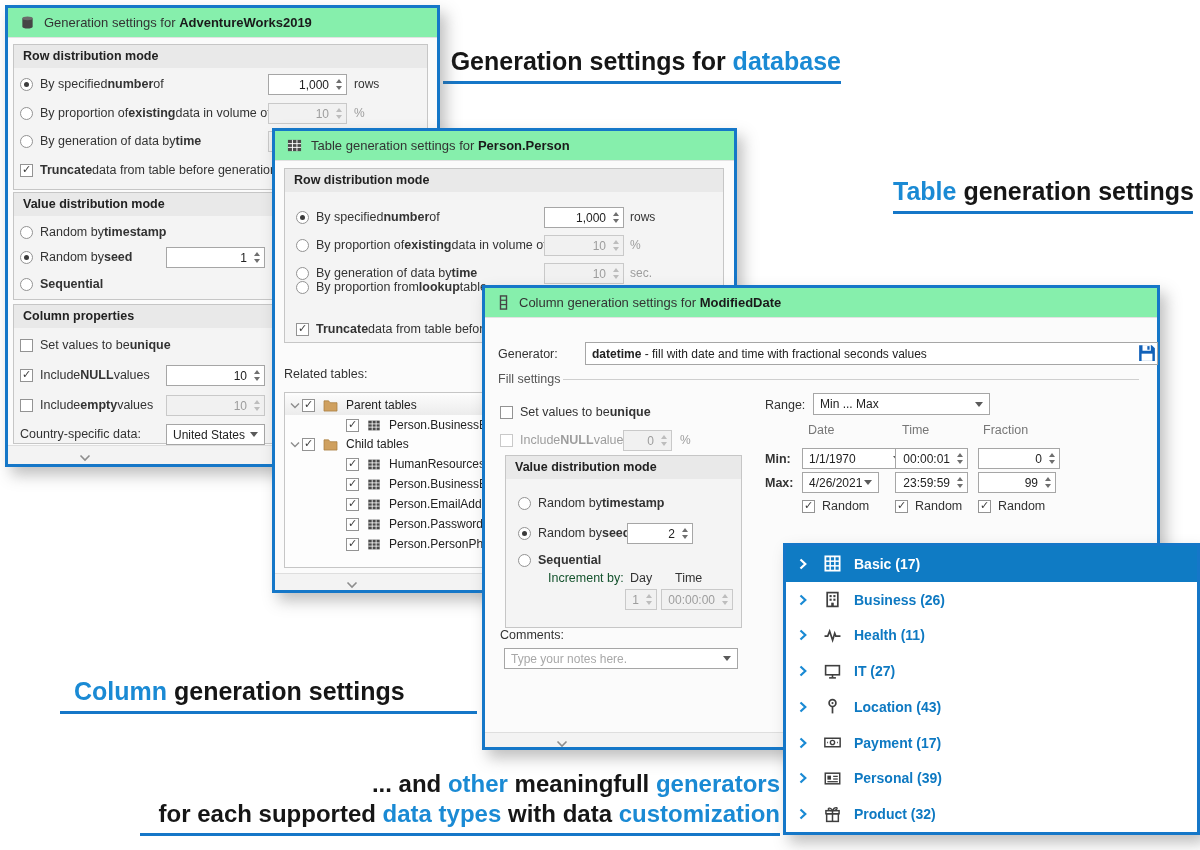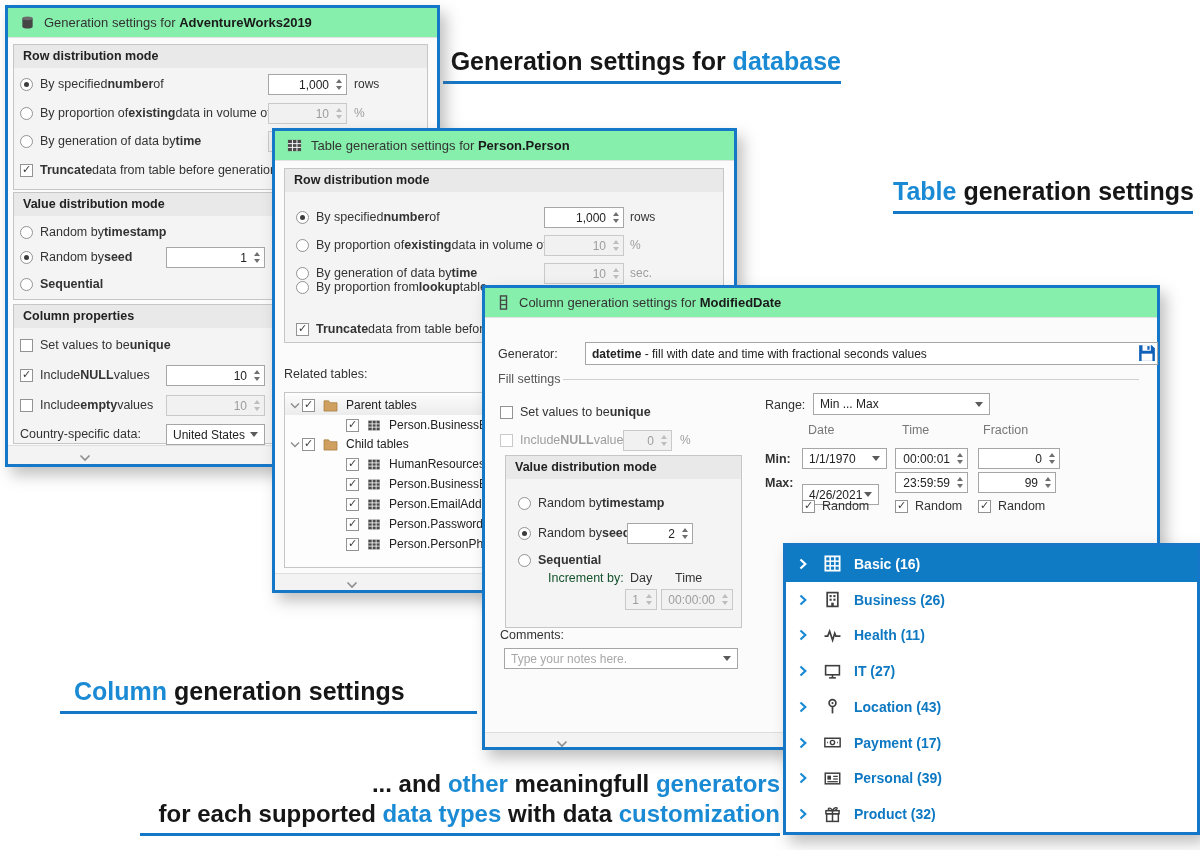--- a/index.html
+++ b/index.html
@@ -571,41 +571,41 @@
     <div class="combo" style="left:328px; top:105px; width:177px; height:22px;">
         <span class="cv">Min ... Max</span>
         <span class="darr"></span>
       </div>
 
     <div class="flabel" style="left:323px; top:135px; color:#777;">Date</div>
     <div class="flabel" style="left:417px; top:135px; color:#777;">Time</div>
     <div class="flabel" style="left:498px; top:135px; color:#777;">Fraction</div>
 
     <div class="flabel" style="left:280px; top:164px; font-weight:bold;">Min:</div>
-    <div class="combo" style="left:317px; top:160px; width:85px;">
+    <div class="combo" style="left:317px; top:160px; width:106px;">
         <span class="cv">1/1/1970</span>
         <span class="darr"></span>
       </div>
     <div class="spin" style="left:410px; top:160px; width:73px;">
         <span class="sv">00:00:01</span>
         <span class="arrbox">
           <span class="tu"></span>
           <span class="td"></span>
         </span>
       </div>
     <div class="spin" style="left:493px; top:160px; width:82px;">
         <span class="sv">0</span>
         <span class="arrbox">
           <span class="tu"></span>
           <span class="td"></span>
         </span>
       </div>
 
     <div class="flabel" style="left:280px; top:188px; font-weight:bold;">Max:</div>
-    <div class="combo" style="left:317px; top:184px; width:77px;margin-top:12px;">
+    <div class="combo" style="left:317px; top:184px; width:77px;">
         <span class="cv">4/26/2021</span>
         <span class="darr"></span>
       </div>
     <div class="spin" style="left:410px; top:184px; width:73px;">
         <span class="sv">23:59:59</span>
         <span class="arrbox">
           <span class="tu"></span>
           <span class="td"></span>
         </span>
       </div>
@@ -645,21 +645,21 @@
         </span>
       <span class="cicon">
           <svg width="17" height="17" viewBox="0 0 16 16">
             <rect x="1.3" y="1.3" width="13.4" height="13.4" fill="none" stroke="currentColor" stroke-width="1.7"></rect>
             <line x1="1.3" y1="5.8" x2="14.7" y2="5.8" stroke="currentColor" stroke-width="1.4"></line>
             <line x1="1.3" y1="10.2" x2="14.7" y2="10.2" stroke="currentColor" stroke-width="1.4"></line>
             <line x1="5.8" y1="1.3" x2="5.8" y2="14.7" stroke="currentColor" stroke-width="1.4"></line>
             <line x1="10.2" y1="1.3" x2="10.2" y2="14.7" stroke="currentColor" stroke-width="1.4"></line>
           </svg>
         </span>
-      <span>Basic (16)</span>
+      <span>Basic (17)</span>
     </div>
     <div class="cat-row">
       <span class="chev">
           <svg width="8" height="12" viewBox="0 0 8 12">
             <path d="M1.5 1.5 L6.3 6 L1.5 10.5" fill="none" stroke="currentColor" stroke-width="2.2"></path>
           </svg>
         </span>
       <span class="cicon">
           <svg width="17" height="17" viewBox="0 0 16 16">
             <rect x="3" y="1.5" width="10" height="13" fill="none" stroke="currentColor" stroke-width="1.6"></rect>

